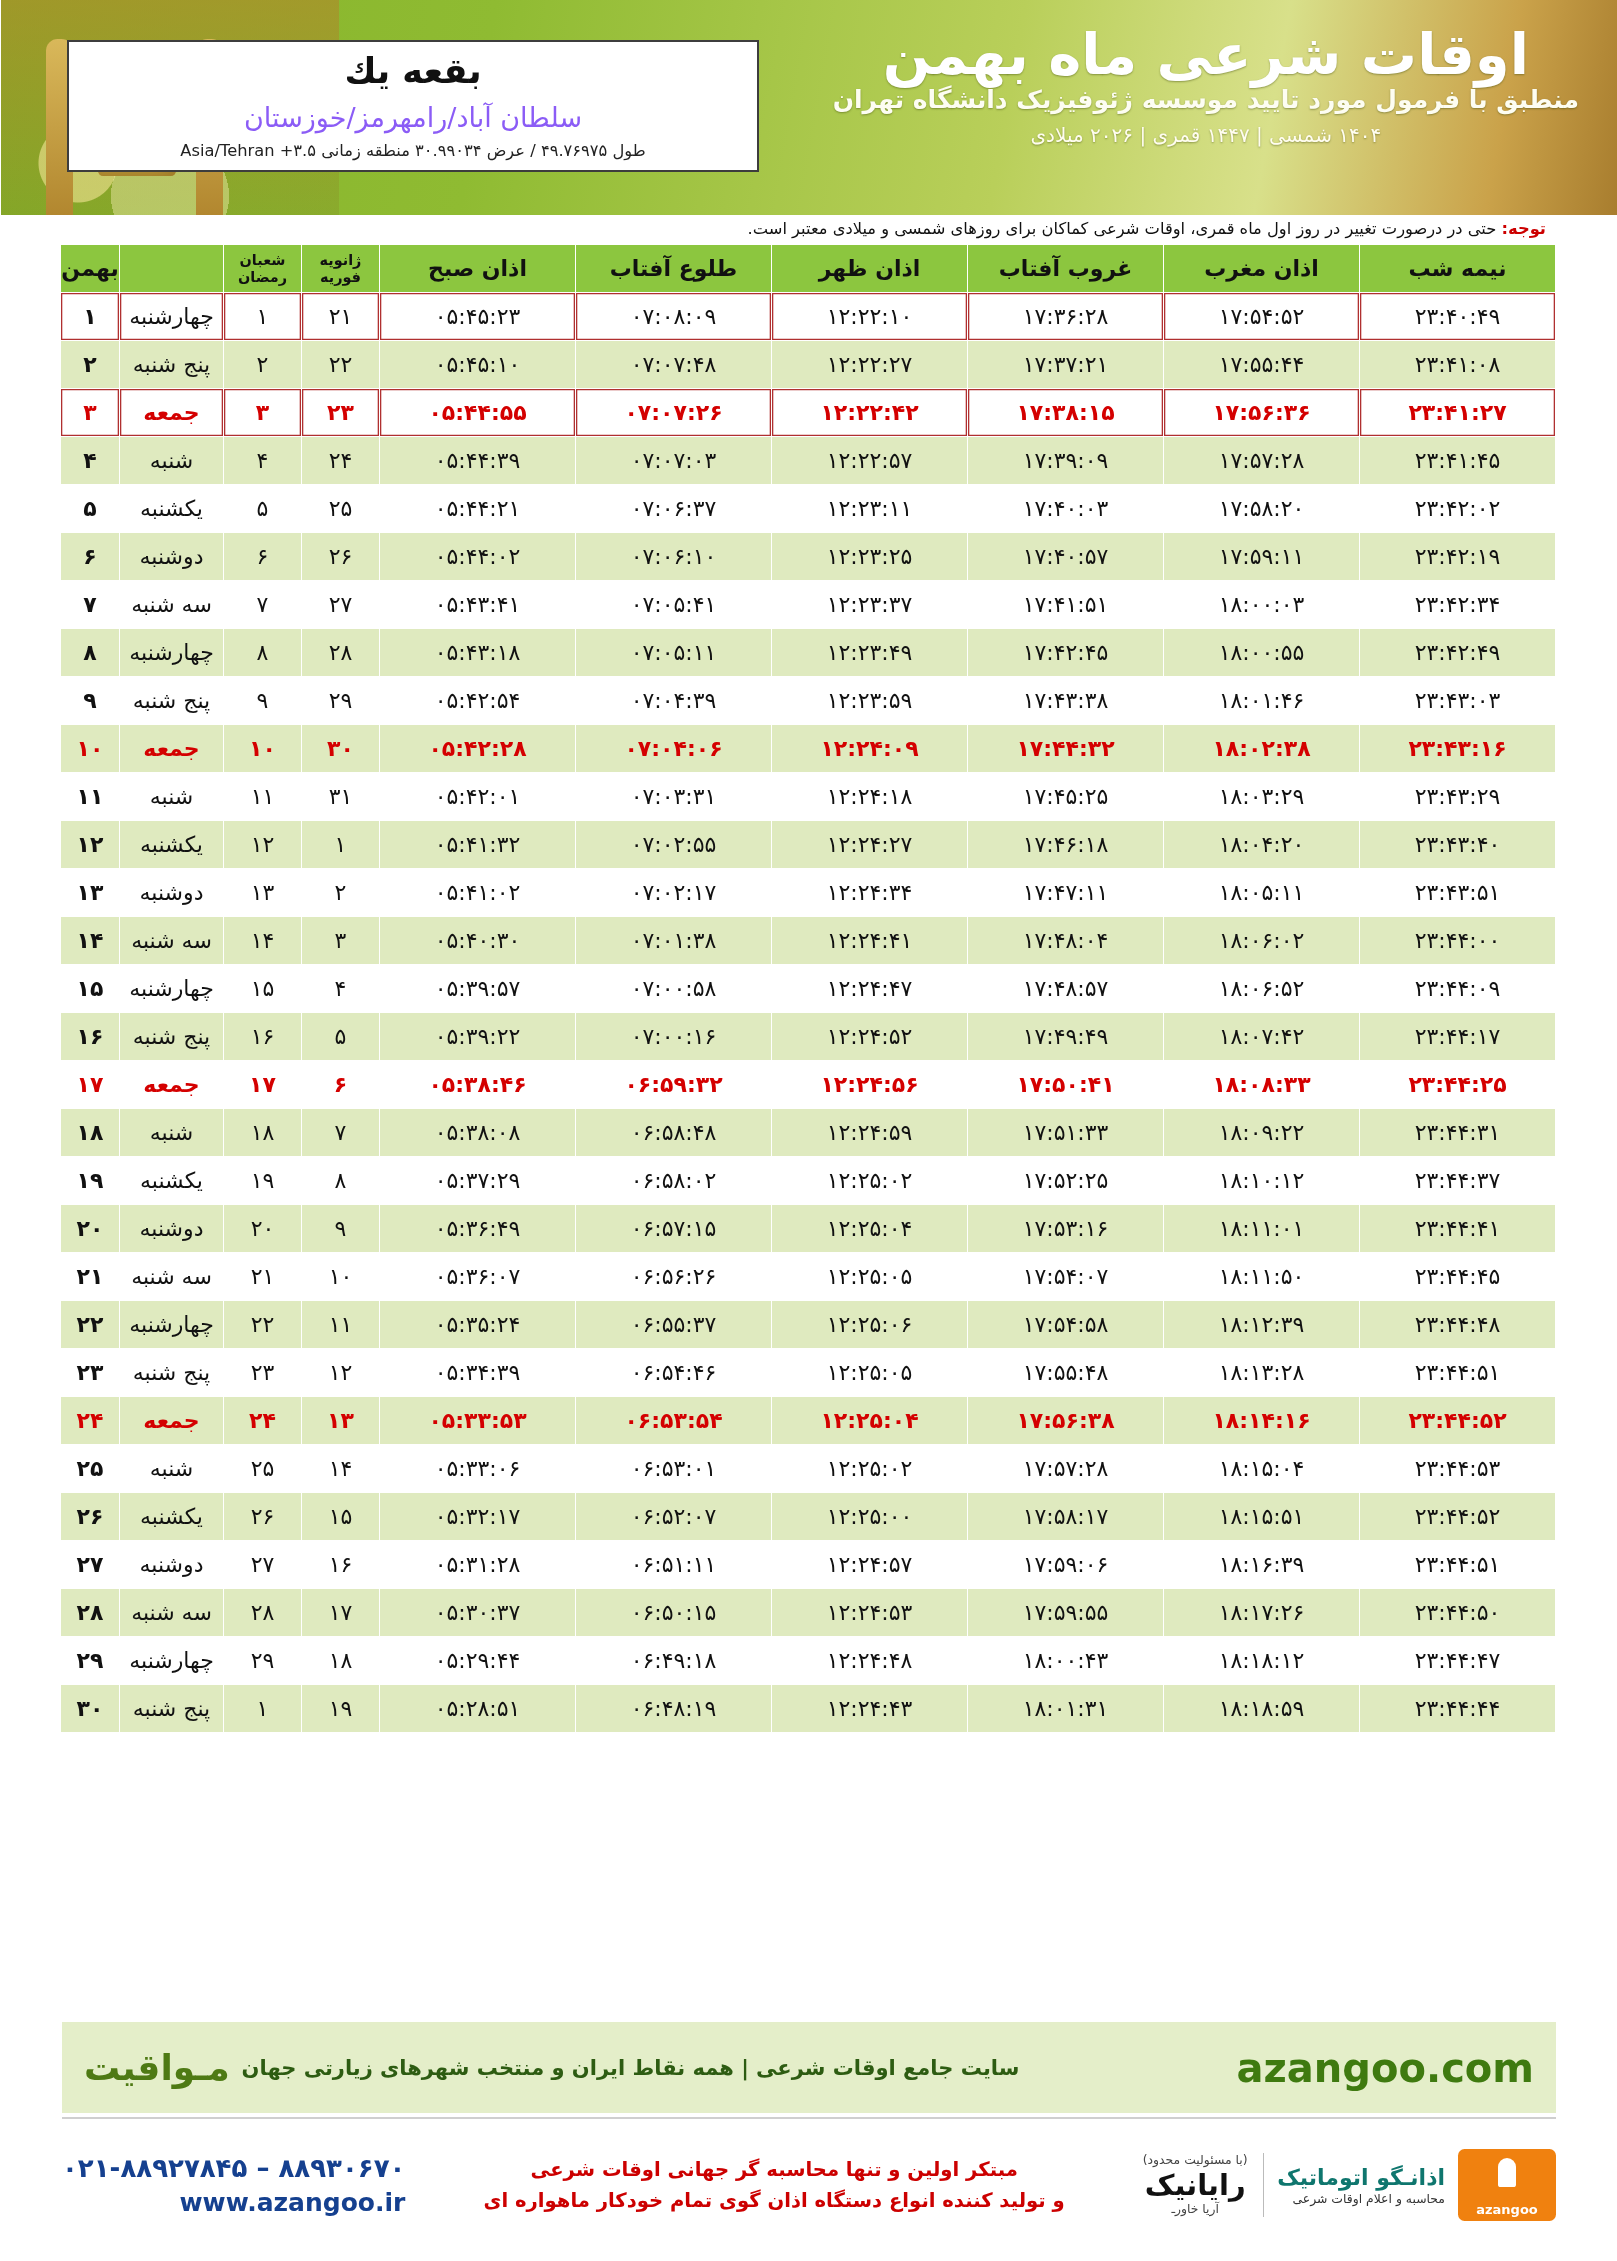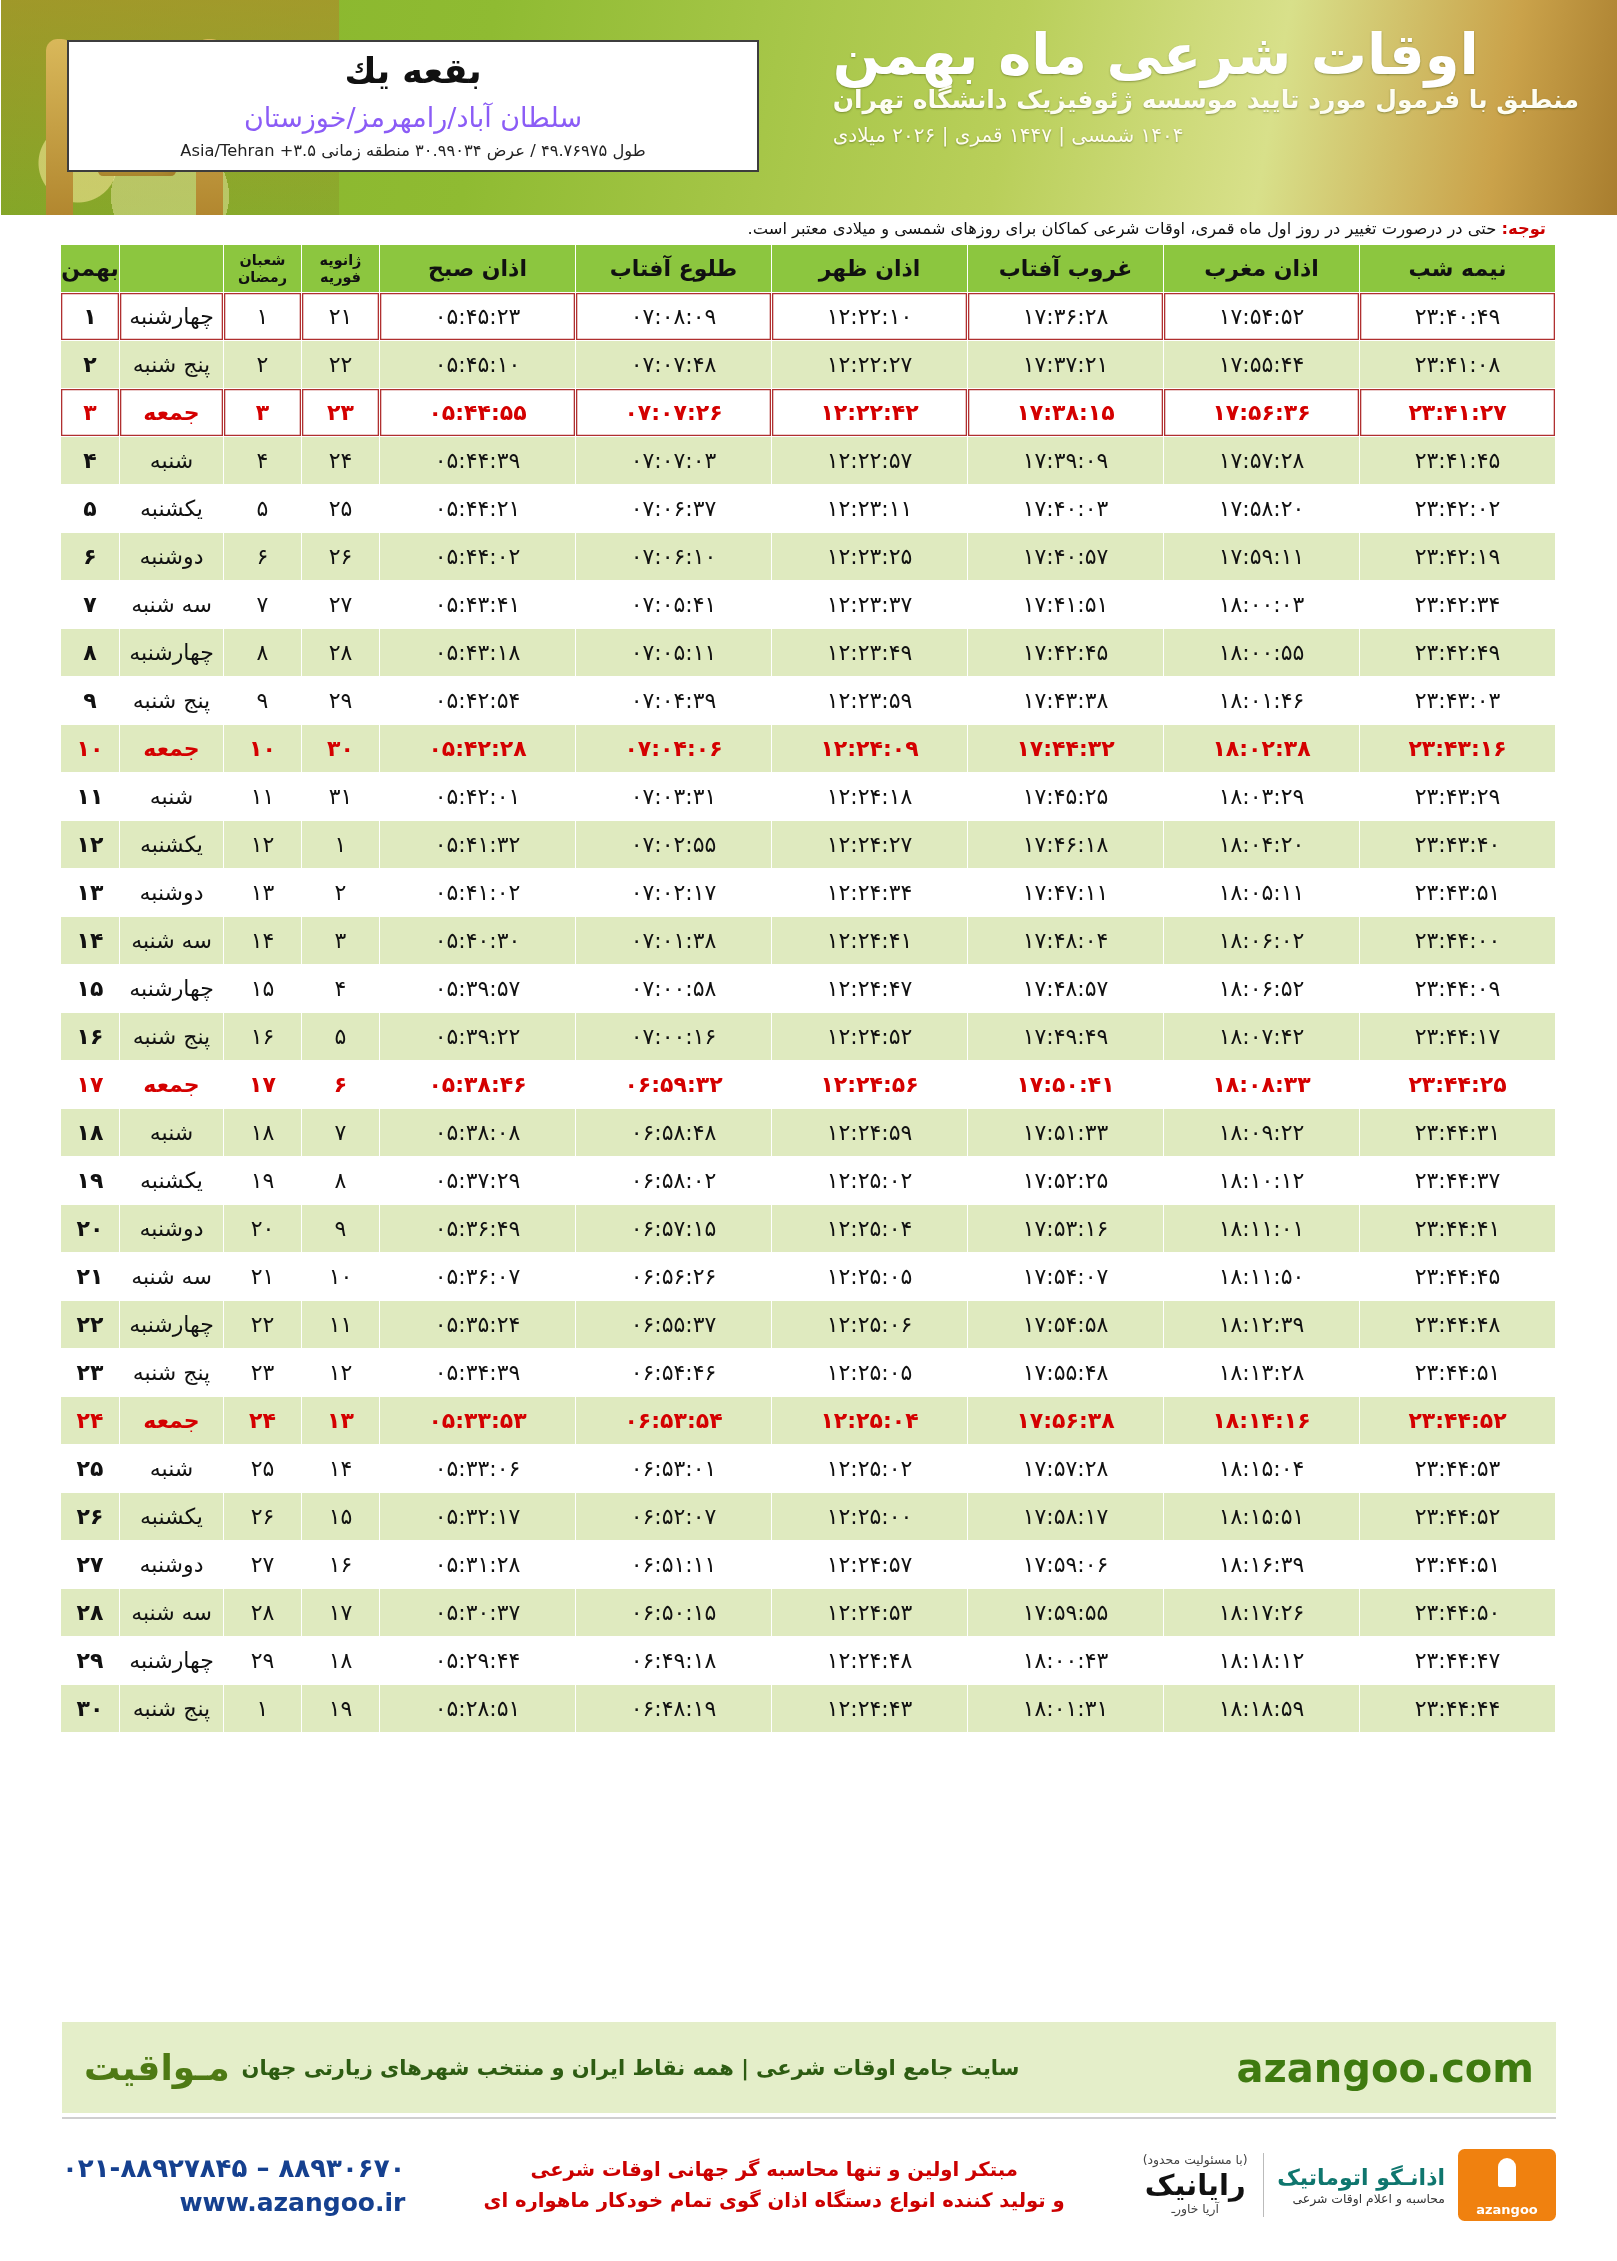--- a/index.html
+++ b/index.html
@@ -62,21 +62,21 @@
     background: linear-gradient(180deg, #d9b85a, #b2872f);
     border-radius: 11.7px 11.7px 0 0;
   }
   .minaret.m1 { left: 46px; }
   .minaret.m2 { left: 196px; }
 
   .header-text {
     position: absolute;
     right: 39px;
     top: 26px;
-    text-align: left;
+    text-align: center;
     color: #ffffff;
     text-shadow: 0 1.3px 2px rgba(60,70,10,.45);
   }
   .h-title {
     font-size: 56px;
     font-weight: bold;
     line-height: 1.05;
     letter-spacing: -0.7px;
   }
   .h-sub {

